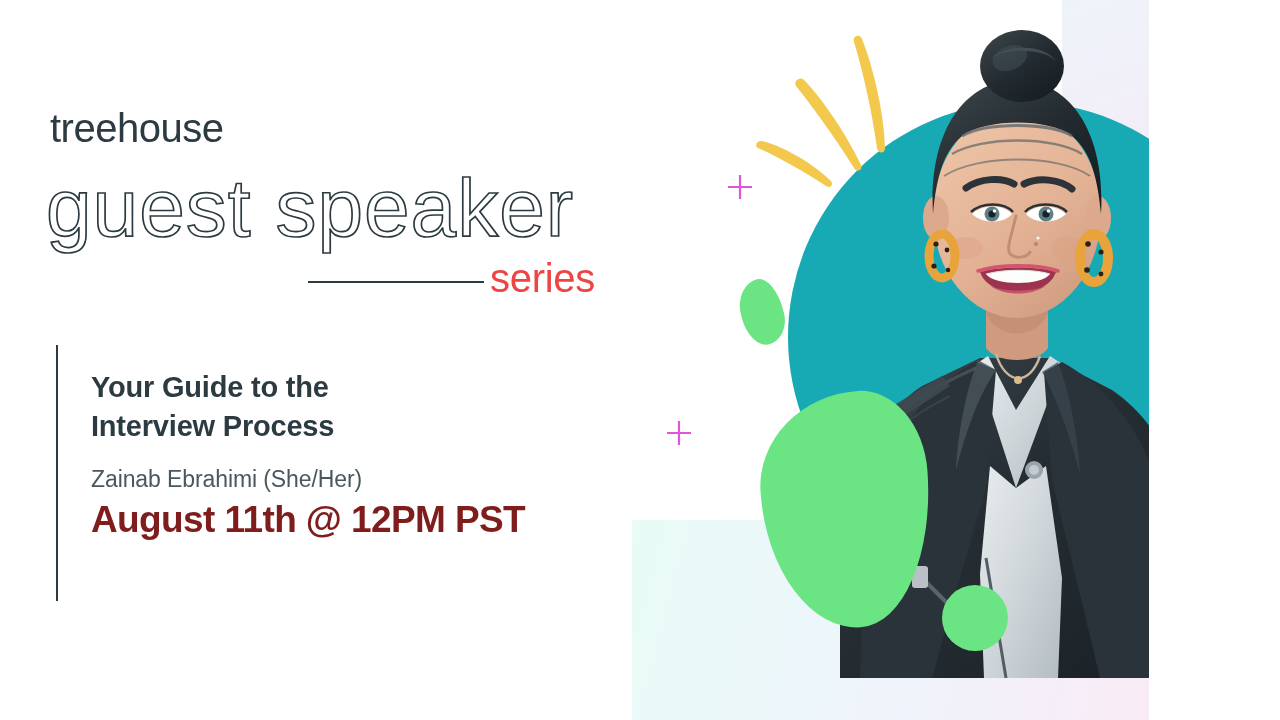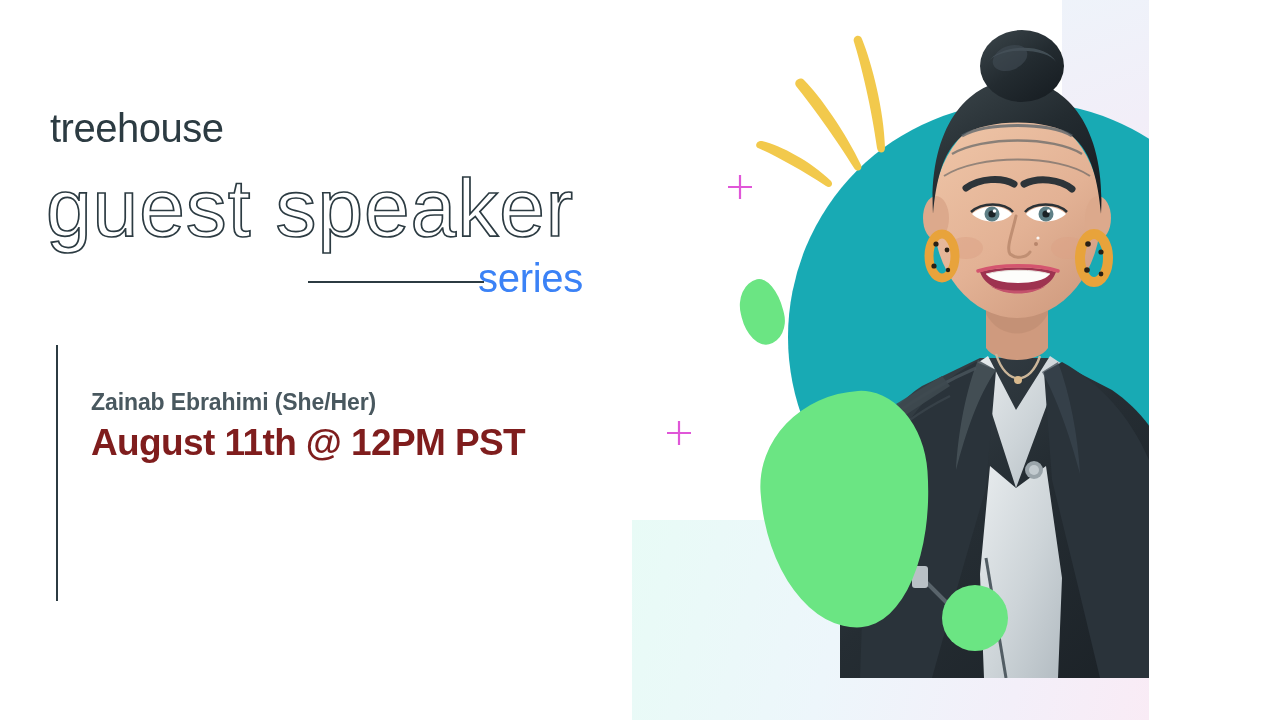--- a/index.html
+++ b/index.html
@@ -166,25 +166,25 @@
   #series-rule {
     position: absolute;
     left: 308px;
     top: 281px;
     width: 176px;
     height: 1.5px;
     background: #2C3B42;
   }
   #series-word {
     position: absolute;
-    left: 478px;
+    left: 490px;
     top: 258px;
     font-size: 40px;
     font-weight: 500;
-    color: #3b82f6;
+    color: #ef4444;
     line-height: 1;
     letter-spacing: -0.3px;
   }
 
   #accent-rule {
     position: absolute;
     left: 56px;
     top: 345px;
     width: 2px;
     height: 256px;
@@ -200,21 +200,21 @@
   #talk-title {
     font-size: 29px;
     font-weight: 600;
     color: #2C3B42;
     line-height: 1.33;
     letter-spacing: -0.2px;
     margin: 0;
   }
   .speaker-line {
     font-size: 23px;
-    font-weight: 700;
+    font-weight: 400;
     color: #49585F;
     line-height: 1.42;
     letter-spacing: -0.1px;
   }
   #speaker-name { margin-top: 18px; }
   #event-datetime {
     margin-top: 4px;
     font-size: 37px;
     font-weight: 700;
     color: #7f1d1d;
@@ -394,19 +394,23 @@
     <svg id="headline-outline" viewBox="0 0 600 100">
       <text x="2" y="78" font-family="'Liberation Sans', sans-serif" font-size="82" font-weight="400" letter-spacing="1" fill="none" stroke="#2C3B42" stroke-width="1.7">guest speaker</text>
     </svg>
 
     <div id="series-rule"></div>
     <div id="series-word">series</div>
 
     <div id="accent-rule"></div>
 
     <div id="info-block">
+      <div id="talk-title">
+        <div>Your Guide to the</div>
+        <div>Interview Process</div>
+      </div>
       <div class="speaker-line" id="speaker-name">Zainab Ebrahimi (She/Her)</div>
       <div id="event-datetime">August 11th @ 12PM PST</div>
     </div>
 
   </div>
 
 </div>
 
 </body></html>

